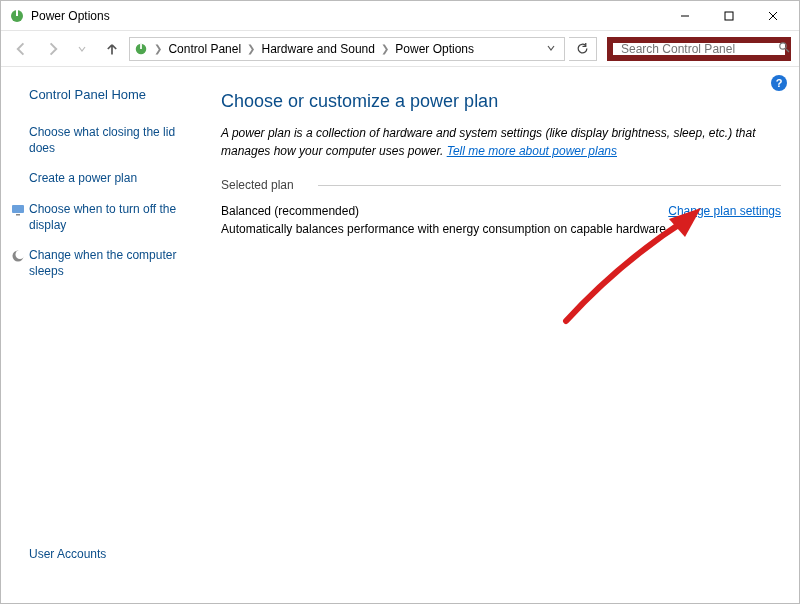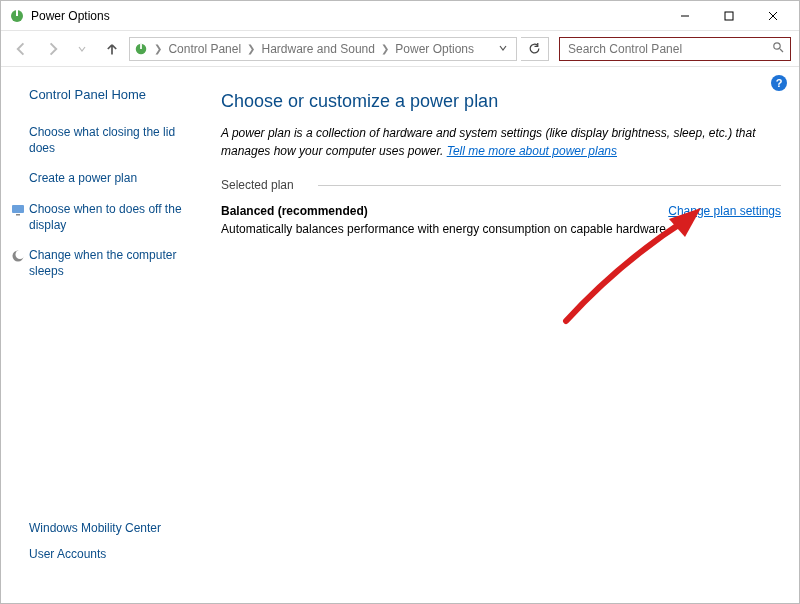--- a/index.html
+++ b/index.html
@@ -58,32 +58,32 @@
     height:24px;
     border:1px solid #ccc;
     display:flex;
     align-items:center;
     padding:0 4px;
     font-size:12px;
     gap:2px;
     overflow:hidden;
   }
   .addr .sep { color:#888; padding:0 4px; font-size:10px; }
-  .addr .crumb { color:#737373; white-space:nowrap; }
+  .addr .crumb { color:#000000; white-space:nowrap; }
   .addr .dd { margin-left:auto; color:#555; padding:0 4px; }
   .refresh {
     width:28px; height:24px;
     border:1px solid #ccc;
     border-left:none;
     display:flex; align-items:center; justify-content:center;
     color:#444;
   }
   .searchwrap {
-    width:232px; height:24px;
-    border:1px solid #7f1d1d;
+    width:184px; height:24px;
+    border:6px solid #7f1d1d;
     margin-left:6px;
     display:flex; align-items:center;
     padding:0 6px;
     color:#888;
   }
   .searchwrap input {
     flex:1; border:none; outline:none; font-size:12px; color:#333; background:transparent;
   }
   
   .helpicon {
@@ -176,21 +176,21 @@
   }
   .section-title-row .line {
     flex:1; height:1px; background:#ccc;
   }
   .plan-row {
     display:flex;
     align-items:flex-start;
     justify-content:space-between;
     margin-bottom:4px;
   }
-  .plan-name { font-weight:bold; font-size:12px; }
+  .plan-name { font-weight:normal; font-size:12px; }
   .plan-link { color:#0066cc; text-decoration:underline; font-size:12px; white-space:nowrap; }
   .plan-desc { font-size:12px; color:#000; }
   
   .arrow-overlay {
     position:absolute;
     pointer-events:none;
     top:0; left:0; width:800px; height:604px;
   }
 </style>
 </head>
@@ -290,35 +290,34 @@
     <div class="sidelink">Choose what closing the lid does</div>
     <div class="sidelink">Create a power plan</div>
 
     <div class="sidelink icon-row">
       <span class="rowicon">
         <svg width="14" height="14" viewBox="0 0 14 14">
             <rect x="1" y="2" width="12" height="8" rx="1" fill="#6aa0dc"></rect>
             <rect x="5" y="11" width="4" height="1.5" fill="#888"></rect>
           </svg>
       </span>
-      <span>Choose when to does off the display</span>
+      <span>Choose when to turn off the display</span>
     </div>
 
     <div class="sidelink icon-row">
       <span class="rowicon">
         <svg width="14" height="14" viewBox="0 0 14 14">
             <circle cx="7" cy="7" r="5.5" fill="#888"></circle>
             <circle cx="9" cy="5.5" r="4.5" fill="#fff"></circle>
           </svg>
       </span>
       <span>Change when the computer sleeps</span>
     </div>
 
     <div class="seealso-block">
-      <div class="seealso-link">Windows Mobility Center</div>
       <div class="seealso-link">User Accounts</div>
     </div>
   </div>
 
   <div class="main">
     <div class="heading">Choose or customize a power plan</div>
     <div class="desc">
       <span>A power plan is a collection of hardware and system settings (like display brightness, sleep, etc.) that manages how your computer uses power. </span><span class="inlinelink">Tell me more about power plans</span>
     </div>
 

